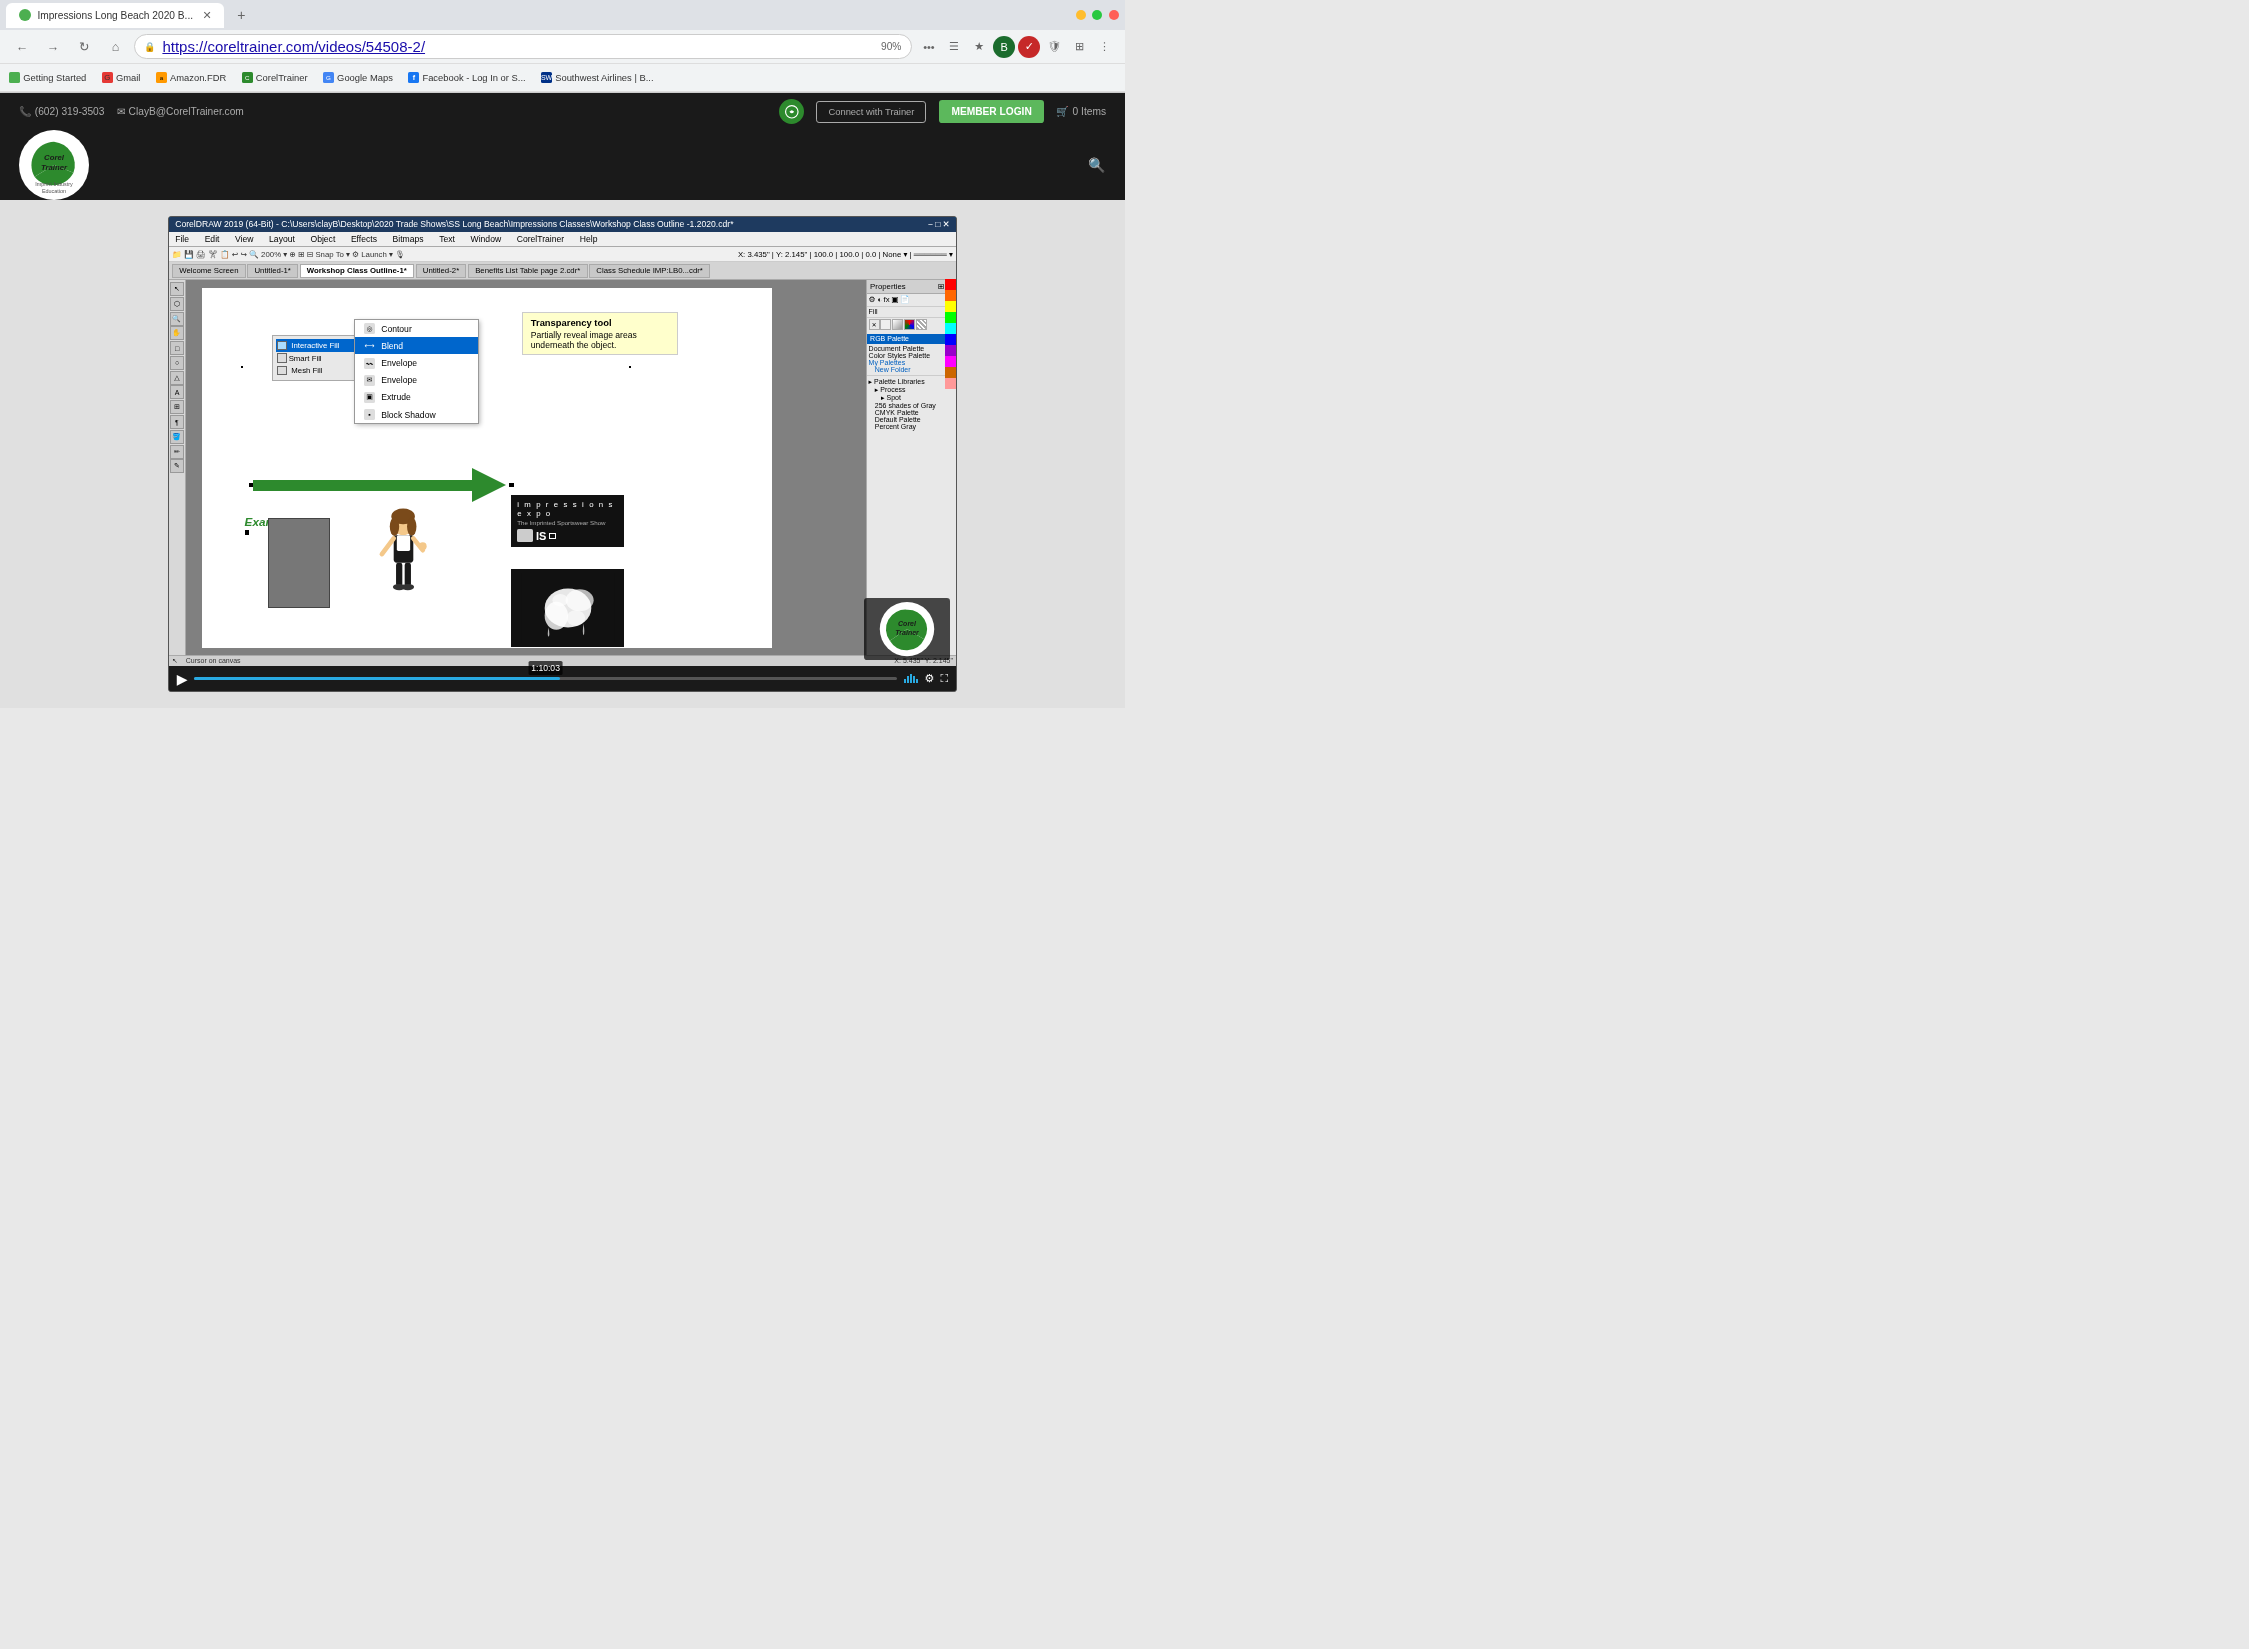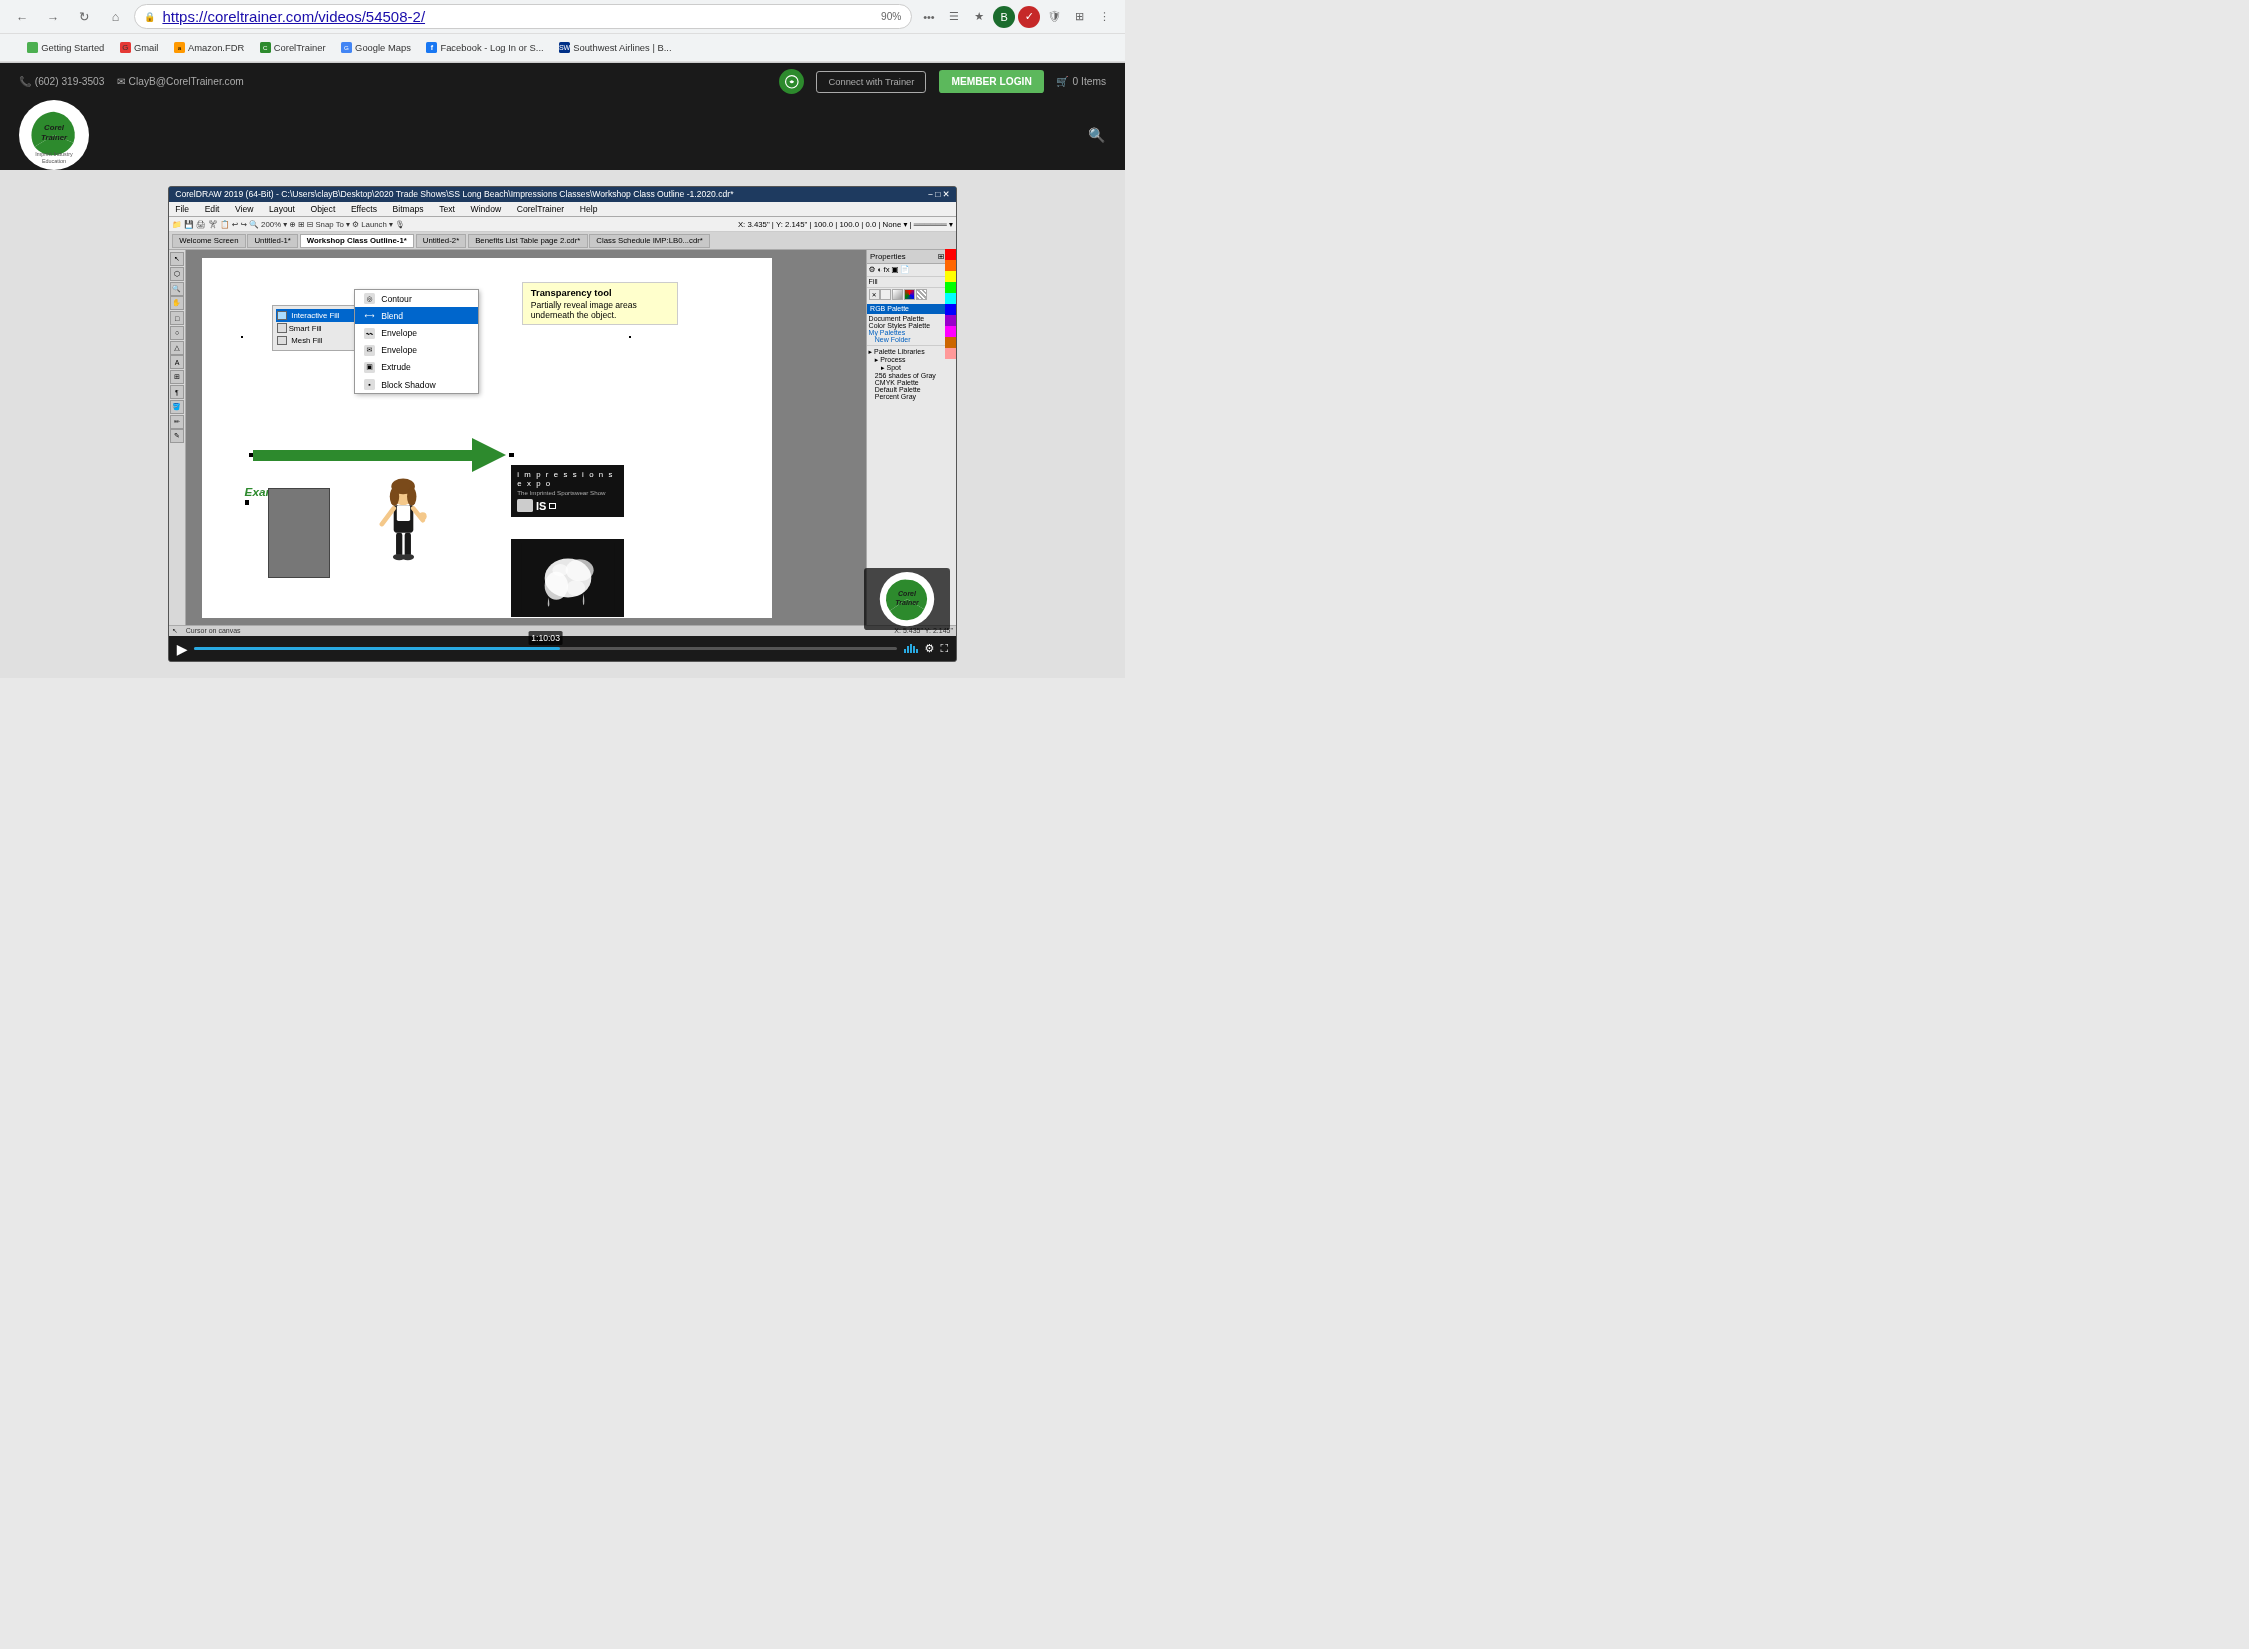--- a/index.html
+++ b/index.html
@@ -20,21 +20,21 @@
 
     .browser-toolbar { background: #f1f3f4; display: flex; align-items: center; height: 34px; padding: 3.1px 9.4px; gap: 6.2px; border-bottom: 0.8px solid #ddd; }
     .nav-btn { width: 25px; height: 25px; border-radius: 50%; border: none; background: transparent; color: #666; font-size: 12.5px; cursor: pointer; display: flex; align-items: center; justify-content: center; }
     .address-bar { flex: 1; height: 25px; border: 0.8px solid #ccc; border-radius: 12.5px; background: white; display: flex; align-items: center; padding: 0 9.4px; gap: 6.2px; font-size: 11px; color: #333; }
     .address-bar .lock { color: #666; font-size: 9.4px; }
     .address-text { flex: 1; font-size: 15px; color: #1a0dab; text-decoration: underline; }
     .zoom-text { color: #666; font-size: 10.2px; }
     .toolbar-actions { display: flex; align-items: center; gap: 3.1px; }
     .toolbar-icon { width: 22px; height: 22px; border-radius: 50%; border: none; background: transparent; color: #666; font-size: 11px; cursor: pointer; display: flex; align-items: center; justify-content: center; }
 
-    .bookmarks-bar { background: #f1f3f4; height: 28px; display: flex; align-items: center; padding: 0 21px; gap: 3.1px; border-bottom: 0.8px solid #ddd; }
+    .bookmarks-bar { background: #f1f3f4; height: 28px; display: flex; align-items: center; padding: 0 3px; gap: 3.1px; border-bottom: 0.8px solid #ddd; }
     .bookmark-item { display: flex; align-items: center; gap: 3.1px; padding: 3.1px 6.2px; border-radius: 3.1px; font-size: 9.4px; color: #333; cursor: pointer; white-space: nowrap; }
     .bookmark-favicon { width: 11px; height: 11px; border-radius: 1.6px; font-size: 7.8px; display: flex; align-items: center; justify-content: center; }
     .bm-green { background: #4CAF50; }
     .bm-fb { background: #1877f2; color: white; font-size: 7px; font-weight: bold; }
     .bm-sw { background: #003087; color: white; font-size: 7px; }
 
     
     .site-header-top { background: #1a1a1a; color: #aaa; display: flex; align-items: center; padding: 6.2px 19px; font-size: 10.2px; }
     .site-contact { display: flex; gap: 12.5px; align-items: center; }
     .site-contact span { display: flex; align-items: center; gap: 3.1px; }
@@ -106,20 +106,33 @@
     .btn-pdf { background: transparent; color: #5cb85c; border: 1.6px solid #5cb85c; }
     .btn-cdr { background: transparent; color: #5cb85c; border: 1.6px solid #5cb85c; }
 
     .cd-status-bar { background: #d0d0d0; padding: 0.8px 3.1px; font-size: 7px; color: #333; border-top: 0.8px solid #aaa; display: flex; gap: 7.8px; }
   </style>
 </head>
 <body>
 
 <div class="browser-chrome">
 
+  <div class="browser-titlebar">
+    <div class="browser-tab">
+      <div class="favicon bm-green"></div>
+      <span>Impressions Long Beach 2020 B...</span>
+      <span class="tab-close">✕</span>
+    </div>
+    <div class="tab-new">+</div>
+    <div class="window-controls">
+      <div class="win-btn win-min"></div>
+      <div class="win-btn win-max"></div>
+      <div class="win-btn win-close"></div>
+    </div>
+  </div>
 
   <div class="browser-toolbar">
     <button class="nav-btn">←</button>
     <button class="nav-btn">→</button>
     <button class="nav-btn">↻</button>
     <button class="nav-btn">⌂</button>
     <div class="address-bar">
       <span class="lock">🔒</span>
       <span class="address-text">https://coreltrainer.com/videos/54508-2/</span>
       <span class="zoom-text">90%</span>

